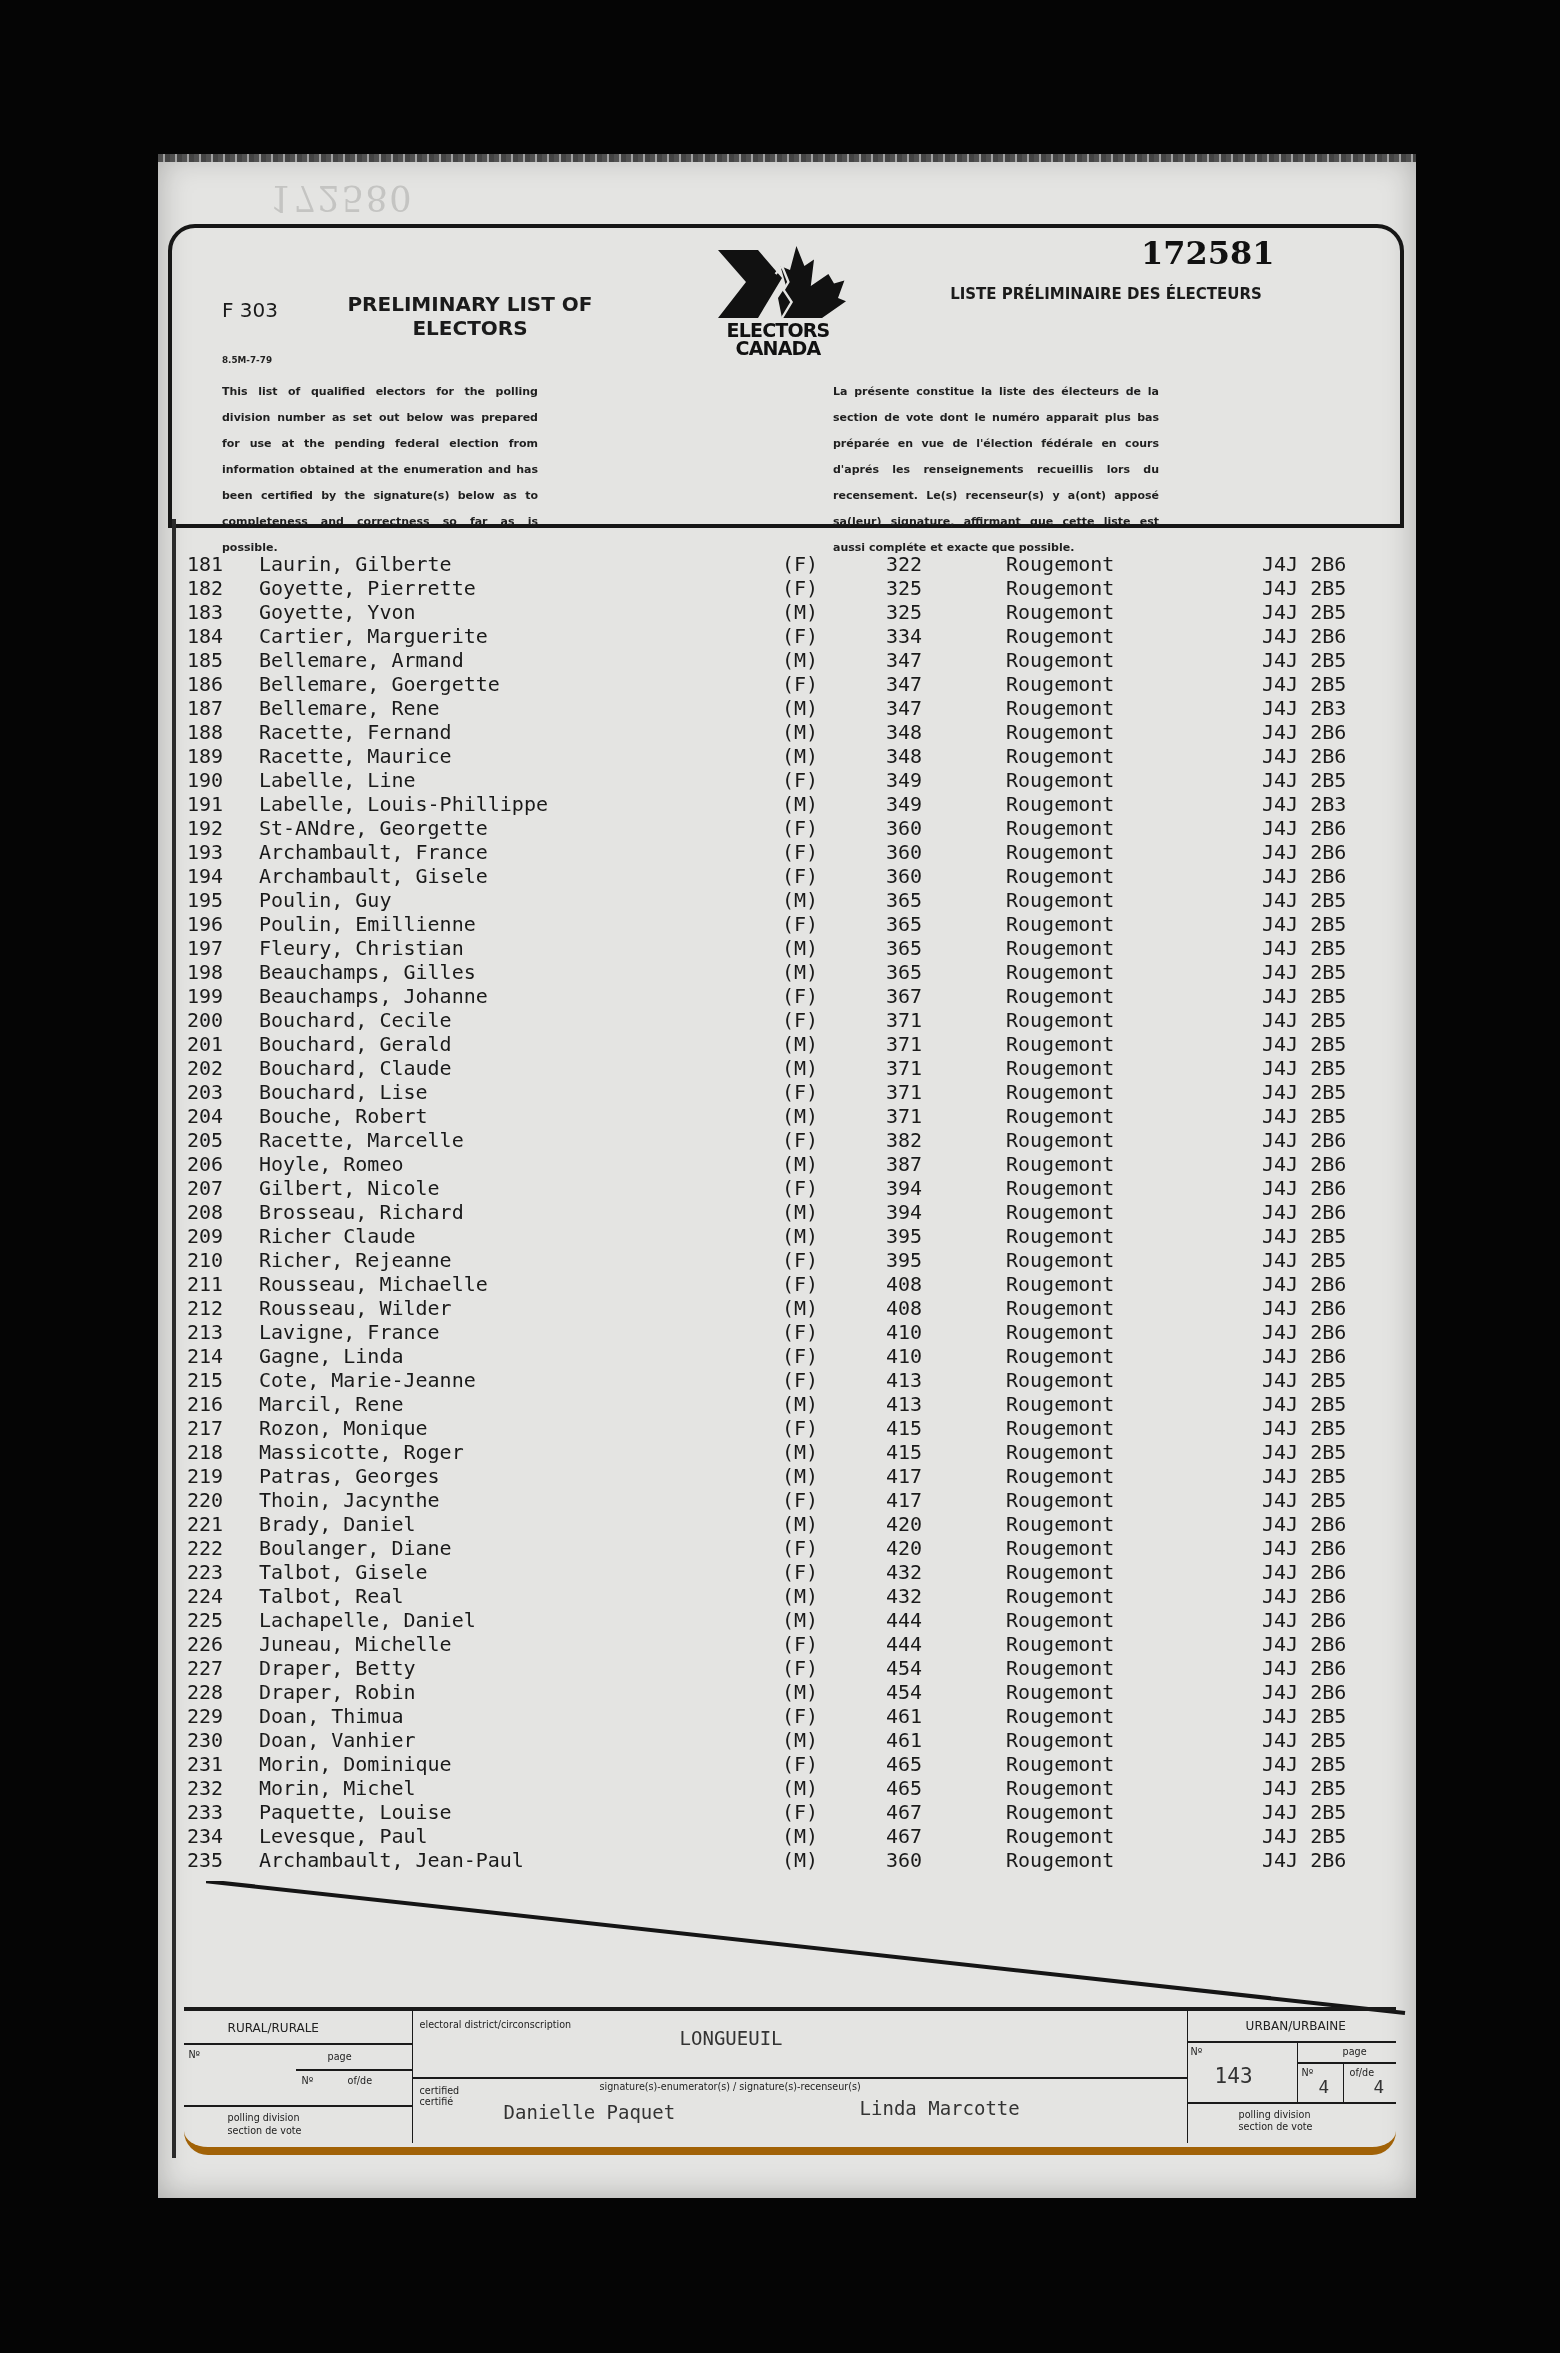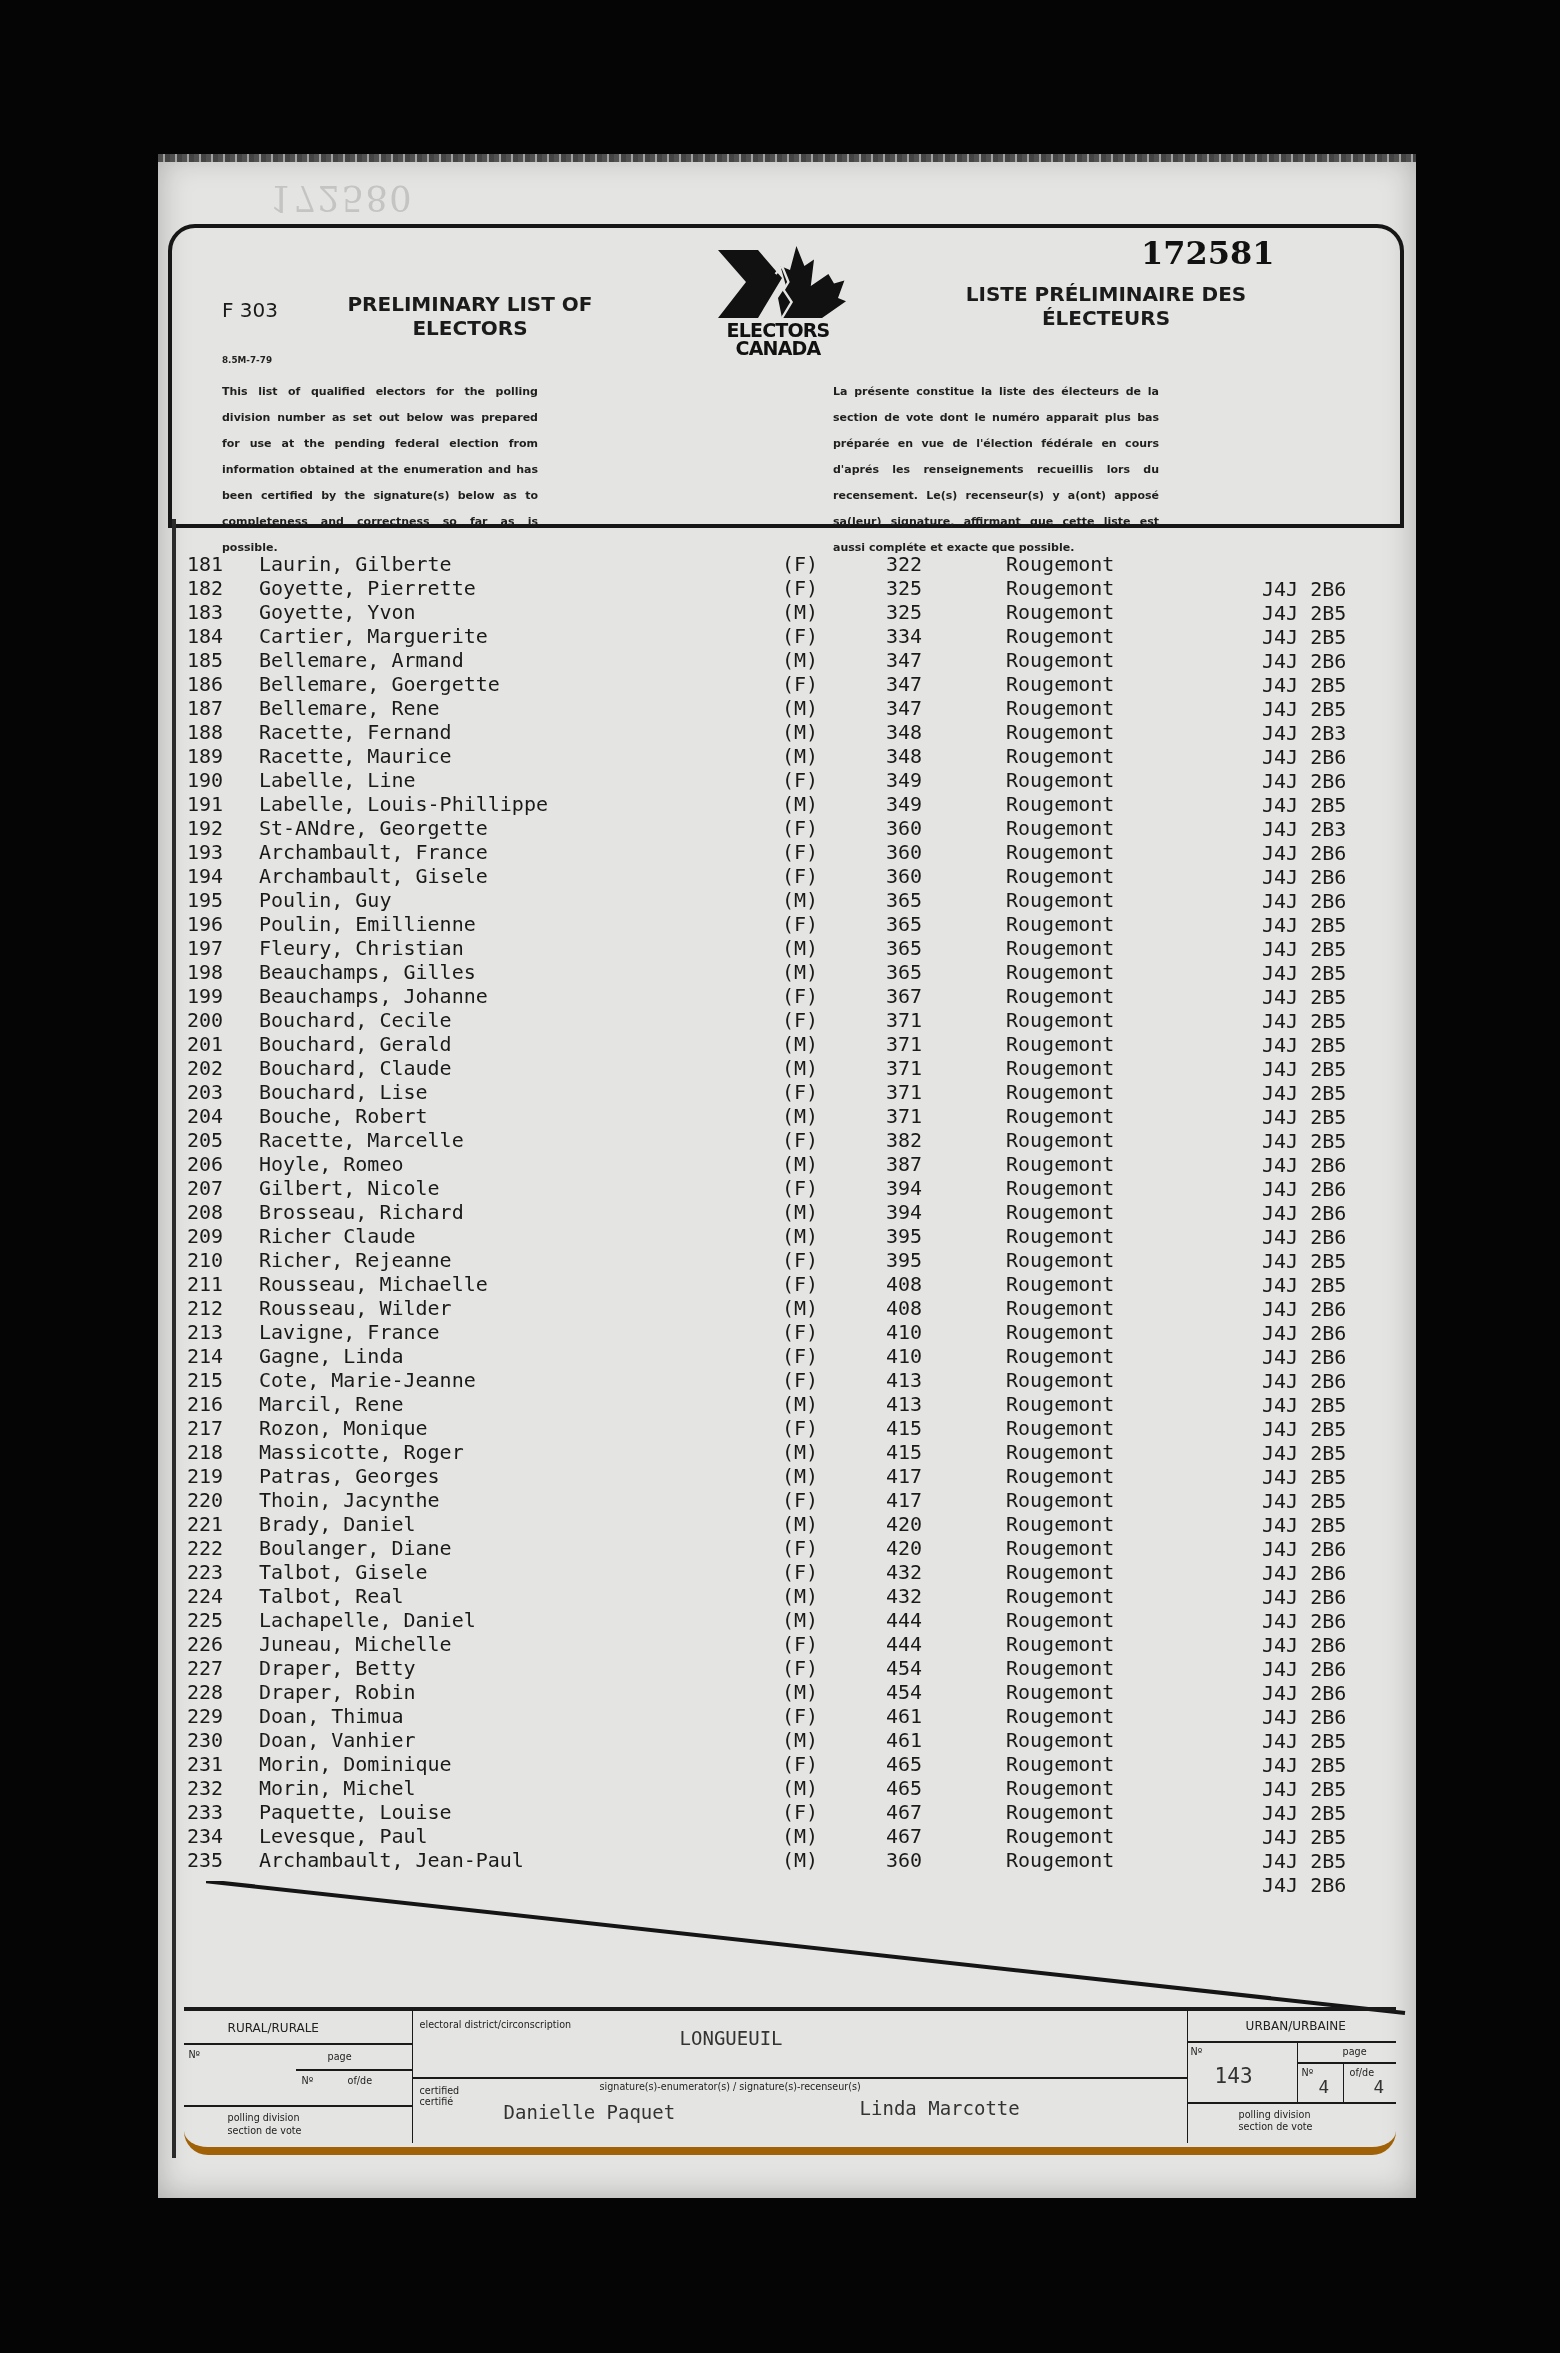--- a/index.html
+++ b/index.html
@@ -20,41 +20,41 @@
     position: absolute; left: 112px; top: 24px; font-family: "DejaVu Serif", serif;
     font-size: 35px; color: #c4c4c2; transform: scaleY(-1); letter-spacing: 1.6px;
   }
   .header-box {
     position: absolute; left: 9.6px; top: 70px; width: 1228px; height: 296px;
     border: 4.8px solid #161616; border-bottom-width: 4px; border-radius: 27px 27px 0 0; border-bottom-left-radius:0; border-bottom-right-radius:0;
   }
   .form-code { position: absolute; left: 64px; top: 144px; font-size: 20px; color:#1b1b1b; }
   .form-sub { position: absolute; left: 64px; top: 201px; font-size: 8.8px; font-weight: bold; color:#222; }
   .title-en { position: absolute; left: 184px; top: 138px; width: 256px; text-align: center; font-size: 20px; font-weight: bold; color:#1b1b1b; line-height: 24px; }
-  .title-fr { position: absolute; left: 788px; top: 128px; width: 320px; text-align: center; font-size: 20px; font-weight: bold; color:#1b1b1b; line-height: 24px; }
+  .title-fr { position: absolute; left: 788px; top: 128px; width: 320px; text-align: center; font-size: 15px; font-weight: bold; color:#1b1b1b; line-height: 24px; }
   .serial { position: absolute; left: 983px; top: 80px; font-family: "DejaVu Serif", serif; font-weight: bold; font-size: 32px; color:#111; }
   .para { position: absolute; font-size: 11px; font-weight: bold; color:#1f1f1f; line-height: 26px; text-align: justify; }
   .para-en { left: 64px; top: 225px; width: 316px; }
   .para-fr { left: 675px; top: 225px; width: 326px; }
   .logo { position: absolute; left: 544px; top: 88px; width: 144px; height: 112px; }
   .logo-text { position: absolute; left: 552px; top: 168px; width: 136px; text-align: center; font-weight: bold; font-size: 19px; line-height: 17.6px; color:#111; letter-spacing: -0.8px; }
 
   .body-line-left { position: absolute; left: 14.4px; top: 365px; width: 3.2px; height: 1639px; background:#2a2a2a; }
   .rows {
     position: absolute; left: 29px; top: 398px; width: 1199px;
     font-family: "DejaVu Sans Mono", monospace; font-size: 20px; color: #1a1a1a;
   }
   .row { position: relative; height: 24px; white-space: pre; }
   .row span { position: absolute; top: 0; }
   .c-num { left: 0; }
   .c-name { left: 72px; }
   .c-sex { left: 595px; }
   .c-civic { left: 699px; }
   .c-street { left: 819px; }
-  .c-postal { left: 1075px; margin-top: 25px; }
+  .c-postal { left: 1075px; }
 
   .diag { position: absolute; left: 48px; top: 1727px; width: 1215px; height: 280px; }
   .footer {
     position: absolute; left: 25.6px; top: 1853px; width: 1212px; height: 136px;
     border-top: 4px solid #1a1a1a; border-bottom: 8px solid #a16207;
     border-radius: 0 0 24px 24px; font-size: 10.4px; color:#222;
   }
   .f-label { position: absolute; font-size: 9.6px; color:#222; }
   .f-rule { position: absolute; background:#1a1a1a; }
   .f-typed { position: absolute; font-family: "DejaVu Sans Mono", monospace; color:#333; }

